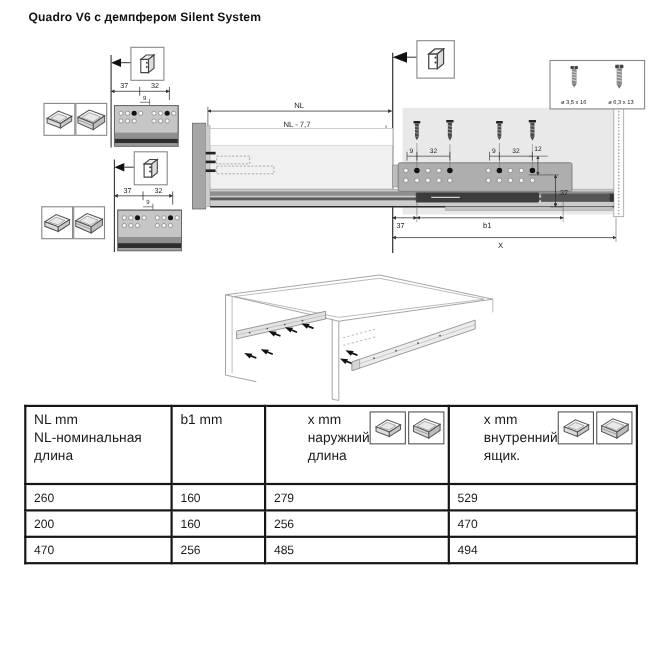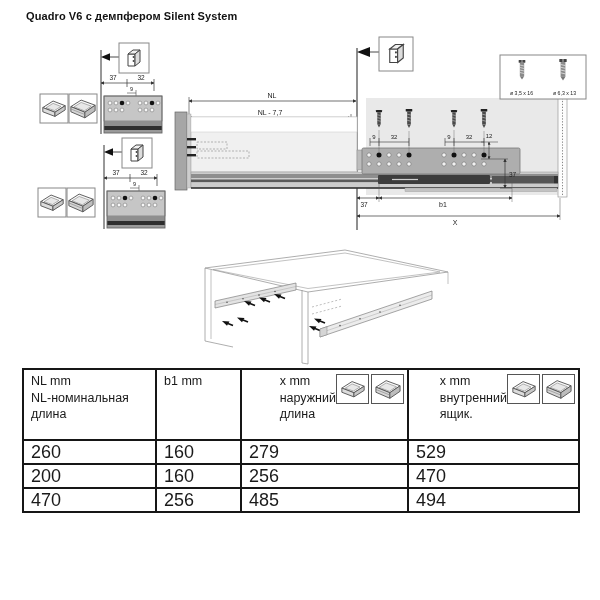--- a/index.html
+++ b/index.html
@@ -7,21 +7,21 @@
         font-family:"Liberation Sans",sans-serif;color:#1a1a1a;}
   .page-title{position:absolute;left:26px;top:10px;font-size:11px;font-weight:700;
               letter-spacing:.1px;color:#111;}
   #diagram-svg{position:absolute;left:0;top:30px;width:600px;height:335px;}
   
   .spec-table{position:absolute;left:22px;top:368px;border-collapse:collapse;
               table-layout:fixed;background:#fff;}
   .spec-table th,.spec-table td{border:2px solid #161616;text-align:left;
               vertical-align:top;font-weight:normal;overflow:hidden;}
   .spec-table th{height:66px;padding:3px 2px 0 7px;font-size:12.5px;line-height:1.32;}
-  .spec-table td{height:21px;padding:1px 18px 0 7px;font-size:18px;vertical-align:middle;}
+  .spec-table td{height:21px;padding:1px 18px 0 7px;font-size:11px;vertical-align:middle;}
   .hdr-flex{display:flex;justify-content:flex-end;align-items:flex-start;}
   .hdr-lines{display:flex;flex-direction:column;}
   .icon-pair{display:flex;gap:2px;margin:1px 1px 0 0;flex:none;}
   .icon-box{width:31px;height:28px;border:1.2px solid #555;background:#fff;
             display:flex;align-items:center;justify-content:center;flex:none;}
   .icon-box svg{display:block;}
 </style>
 </head>
 <body>
 

